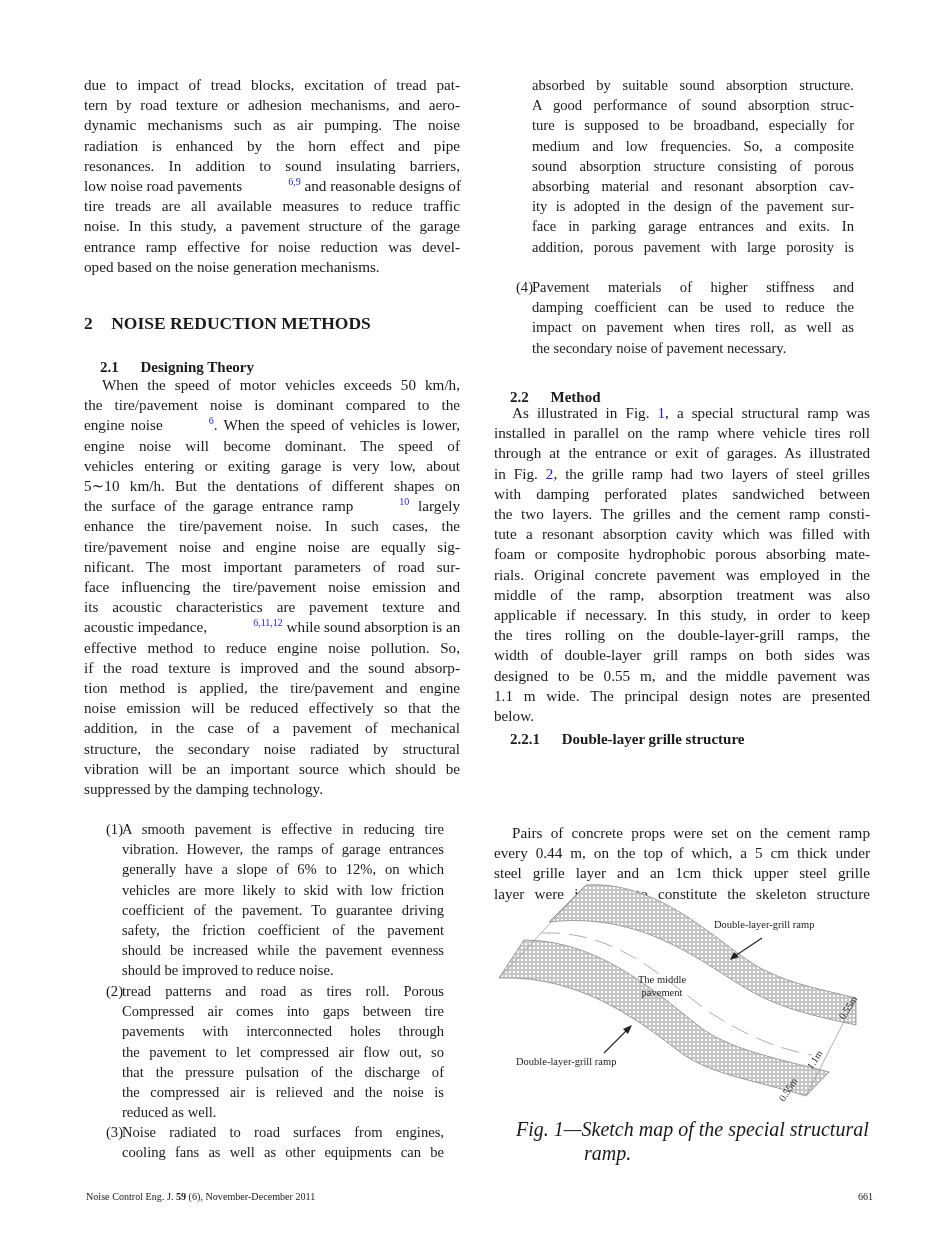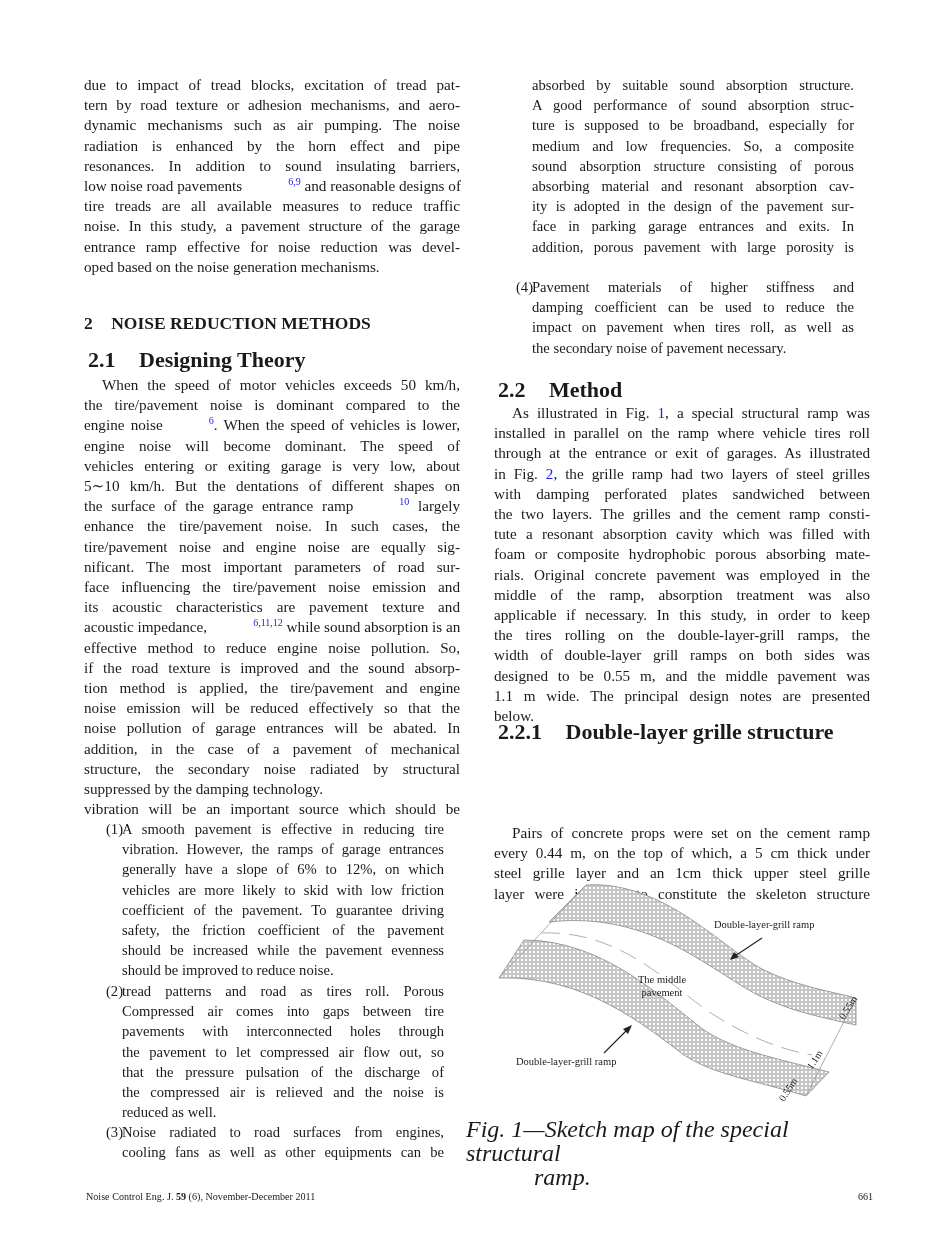--- a/index.html
+++ b/index.html
@@ -7,29 +7,29 @@
          font-family: "Liberation Serif", "DejaVu Serif", serif; color: #1a1a1a; }
   .col { position: absolute; top: 0; width: 376px; }
   .col-left { left: 84px; }
   .col-right { left: 494px; }
   .p { font-size: 15.2px; line-height: 20.2px; text-align: justify; margin: 0; }
   .l { display: block; text-align: justify; text-align-last: justify; white-space: nowrap; }
   .l.last { text-align-last: left; }
   sup { font-size: 10px; color: #1a1ae6; vertical-align: 6px; line-height: 0; padding-left: 46px; }
   .ref { color: #1a1ae6; }
   h2.sec { position: absolute; margin: 0; font-size: 17.5px; font-weight: bold; }
-  h3.sub { position: absolute; margin: 4px; font-size: 22px; font-weight: bold; }
+  h3.sub { position: absolute; margin: 16px; font-size: 15px; font-weight: bold; }
   .secnum { display: inline-block; }
   .item { position: absolute; left: 0; width: 376px; font-size: 14.6px; line-height: 20.2px; }
   .item .num { position: absolute; left: 22px; top: 0; }
   .item .txt { position: absolute; left: 38px; width: 322px; }
   .item .l { text-align: justify; }
   .figure { position: absolute; left: 494px; top: 880px; width: 390px; height: 230px; text-decoration: underline; }
-  .caption { position: absolute; left: 466px; top: 1117px; width: 380px; font-style: italic;
-             font-size: 24px; line-height: 24px; }
+  .caption { position: absolute; left: 516px; top: 1117px; width: 380px; font-style: italic;
+             font-size: 20px; line-height: 24px; }
   .caption .c2 { display: block; padding-left: 68px; }
   .footer { position: absolute; top: 1190px; font-size: 11px; transform: scaleX(0.92); transform-origin: left; }
   .footer-left { left: 86px; }
   .footer-right { left: 858px; }
 </style>
 </head>
 <body>
 
 <div class="col col-left">
   <div class="p" style="position:absolute; top:75px; width:376px;" id="intro">
@@ -65,25 +65,24 @@
       <span class="l">enhance the tire/pavement noise. In such cases, the</span>
       <span class="l">tire/pavement noise and engine noise are equally sig-</span>
       <span class="l">nificant. The most important parameters of road sur-</span>
       <span class="l">face influencing the tire/pavement noise emission and</span>
       <span class="l">its acoustic characteristics are pavement texture and</span>
       <span class="l">acoustic impedance,<sup>6,11,12</sup> while sound absorption is an</span>
       <span class="l">effective method to reduce engine noise pollution. So,</span>
       <span class="l">if the road texture is improved and the sound absorp-</span>
       <span class="l">tion method is applied, the tire/pavement and engine</span>
       <span class="l">noise emission will be reduced effectively so that the</span>
-      <span class="l">noise pollution of garage entrances will be abated. In</span>
       <span class="l">addition, in the case of a pavement of mechanical</span>
       <span class="l">structure, the secondary noise radiated by structural</span>
+      <span class="l">vibration will be an important source which should be</span>
       <span class="l last">suppressed by the damping technology.</span>
-      <span class="l">vibration will be an important source which should be</span>
     </div>
 
   <div class="item" style="top:819px;">
     <span class="num">(1)</span>
     <div class="txt" id="item0">
         <span class="l">A smooth pavement is effective in reducing tire</span>
         <span class="l">vibration. However, the ramps of garage entrances</span>
         <span class="l">generally have a slope of 6% to 12%, on which</span>
         <span class="l">vehicles are more likely to skid with low friction</span>
         <span class="l">coefficient of the pavement. To guarantee driving</span>

